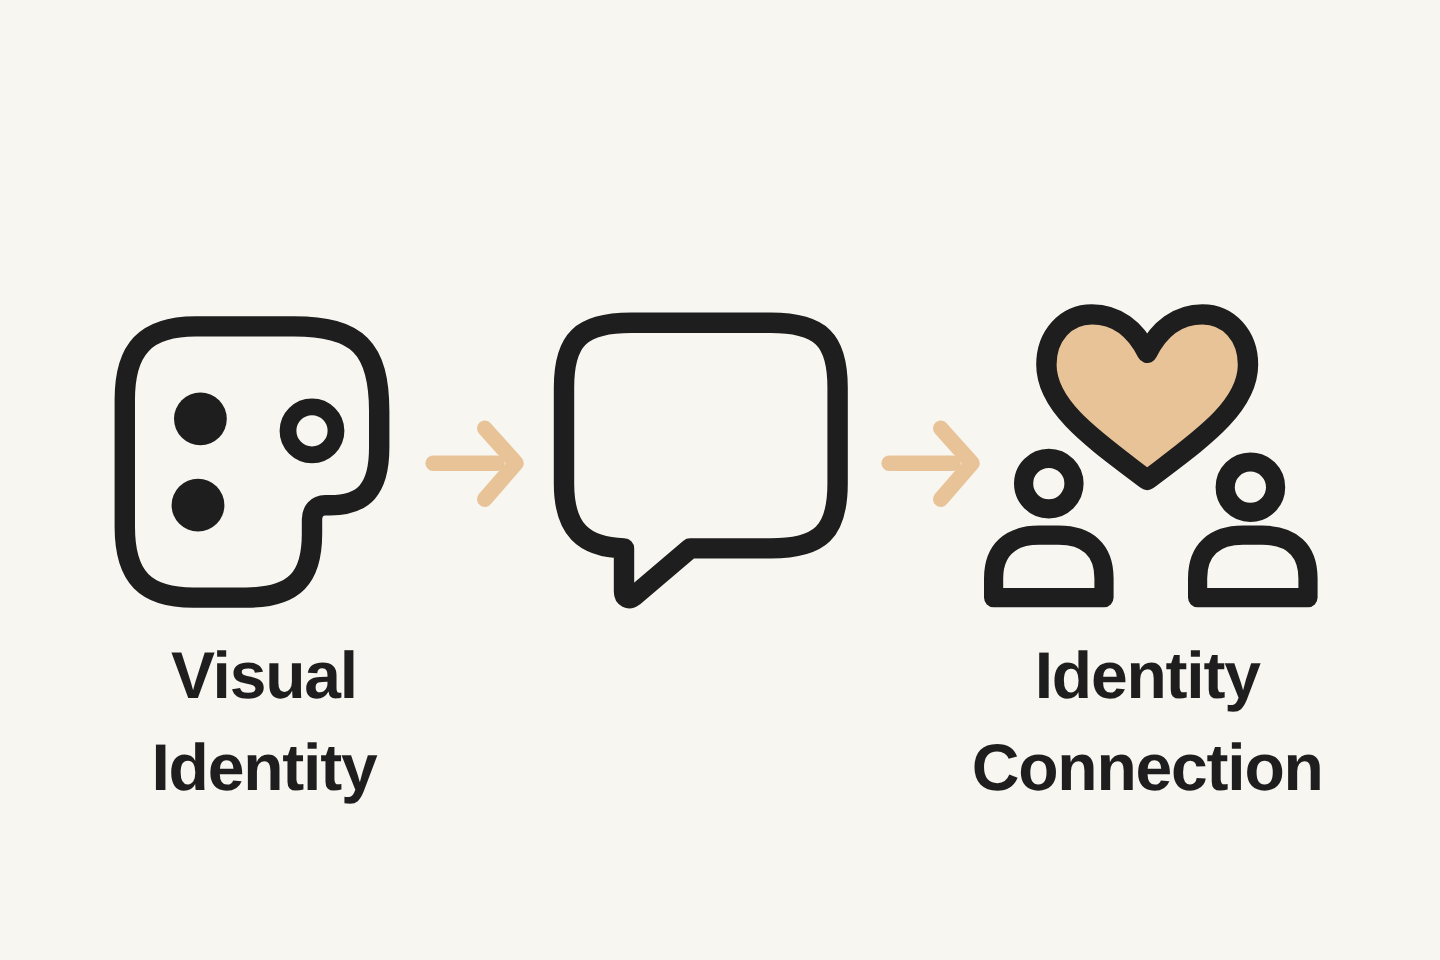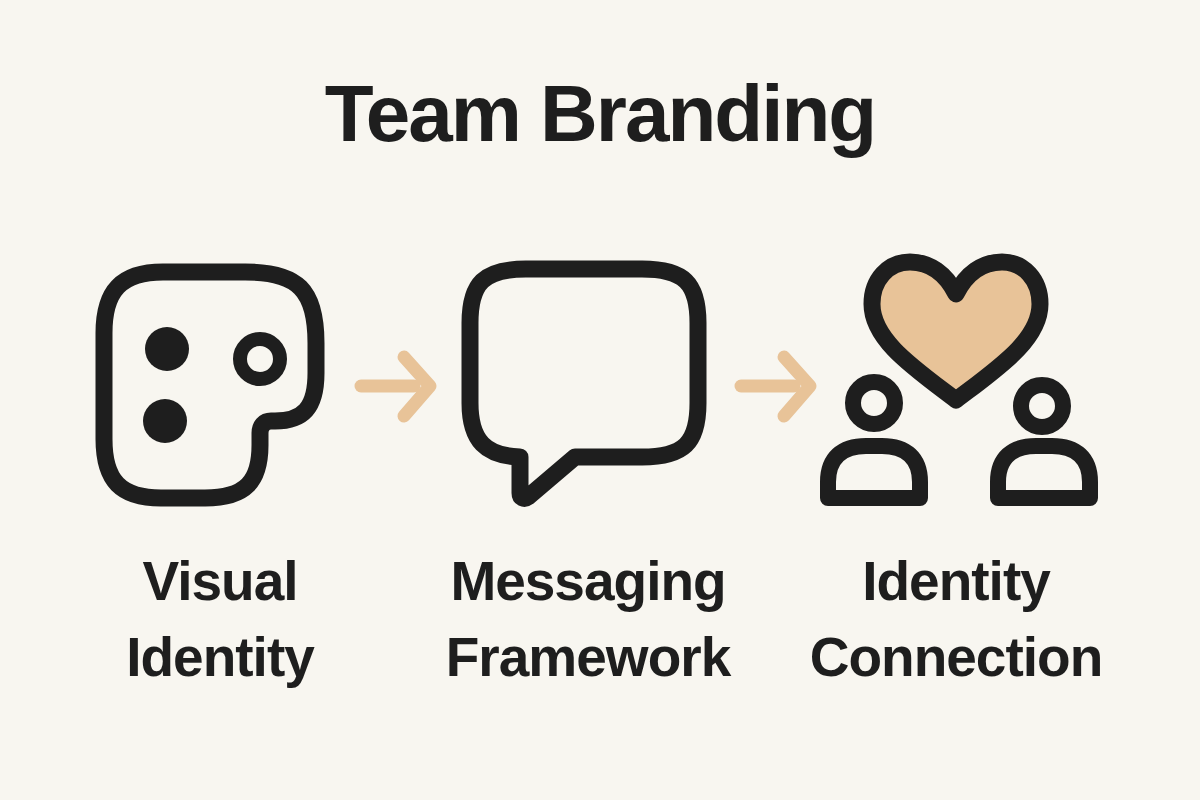--- a/index.html
+++ b/index.html
@@ -34,40 +34,39 @@
   .icon-box {
     height: 268px;
     display: flex;
     align-items: center;
     justify-content: center;
   }
   .icon-palette { margin-left: -18px; margin-top: 6px; }
   .icon-bubble  { margin-left: -8px;  margin-top: 14px; }
   .icon-heart-people { margin-top: -6px; }
   .label {
-    margin-top: 28px;
+    margin-top: 10px;
     font-size: 55px;
     font-weight: 700;
     line-height: 1.38;
     letter-spacing: -1px;
   }
   .arrow {
     position: absolute;
     top: 344px;
     width: 90px; height: 84px;
   }
   .arrow-1 { left: 350px; }
   .arrow-2 { left: 730px; }
 </style>
 </head>
 <body>
 
 <div class="canvas">
 
-  <div class="title">Team Branding</div>
 
   <div class="step step-1">
     <div class="icon-box">
       <svg class="icon-palette" width="232" height="244" viewBox="0 0 232 244" fill="none">
         <g stroke-width="17" stroke-linejoin="round" stroke-linecap="round" stroke="#1e1e1e">
           <path d="M 68,9 H 150 C 203,9 221,27 221,80 V 110 C 221,145 208,158 180,158 L 176,158 C 169,158 165,163 165,170 V 182 C 165,218 151,235 110,235 H 66 C 26,235 9,218 9,176 V 70 C 9,28 26,9 68,9 Z"></path>
           <circle cx="165" cy="96" r="20" stroke-width="14"></circle>
         </g>
         <circle cx="72" cy="86" r="22" fill="#1e1e1e"></circle>
         <circle cx="70" cy="158" r="22" fill="#1e1e1e"></circle>
@@ -82,21 +81,20 @@
       <path d="M 54,13 L 80,42 L 54,72"></path>
     </g>
   </svg>
 
   <div class="step step-2">
     <div class="icon-box">
       <svg class="icon-bubble" width="248" height="260" viewBox="0 0 248 260" fill="none">
         <path stroke-width="17" stroke-linejoin="round" stroke-linecap="round" d="M 66,10 H 182 C 224,10 238,24 238,64 V 144 C 238,184 224,198 182,198 H 115 L 68,238 C 64,241 60,239 60,234 V 198 C 26,197 10,182 10,144 V 64 C 10,24 24,10 66,10 Z" stroke="#1e1e1e"></path>
       </svg>
     </div>
-    <div class="label">Messaging Framework</div>
   </div>
 
   <svg class="arrow arrow-2" viewBox="0 0 90 84" fill="none">
     <g stroke-width="13" stroke-linecap="round" stroke-linejoin="round" stroke="#e8c398">
       <path d="M 11,42 H 64"></path>
       <path d="M 54,13 L 80,42 L 54,72"></path>
     </g>
   </svg>
 
   <div class="step step-3">

